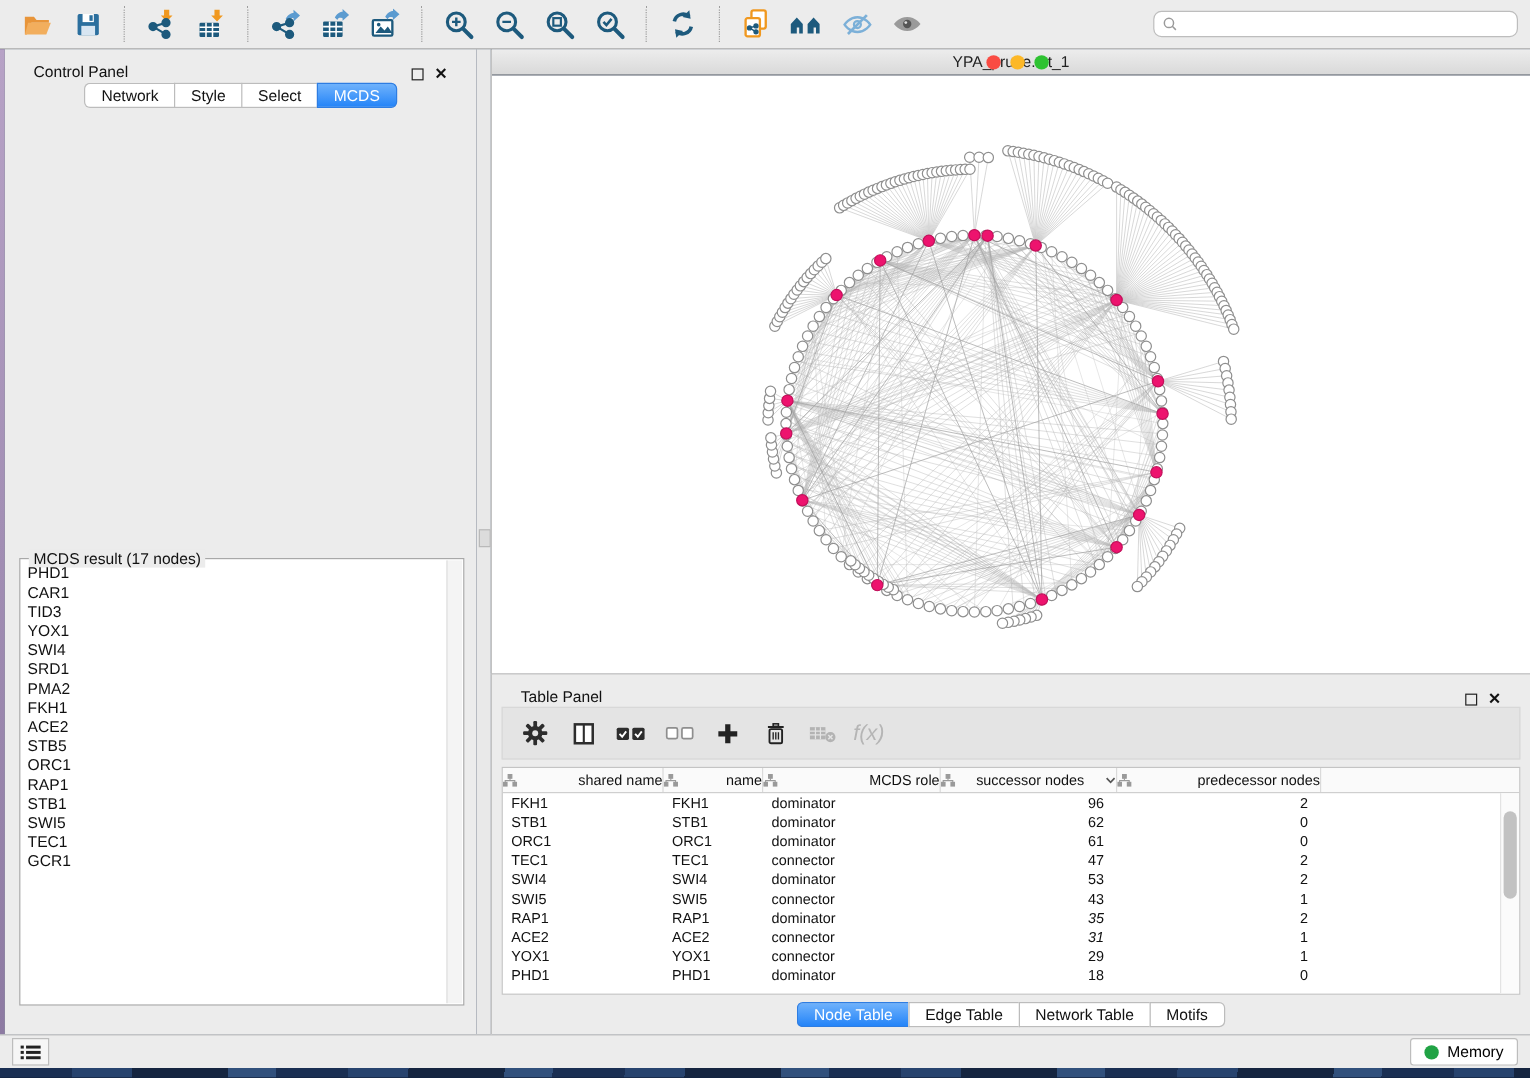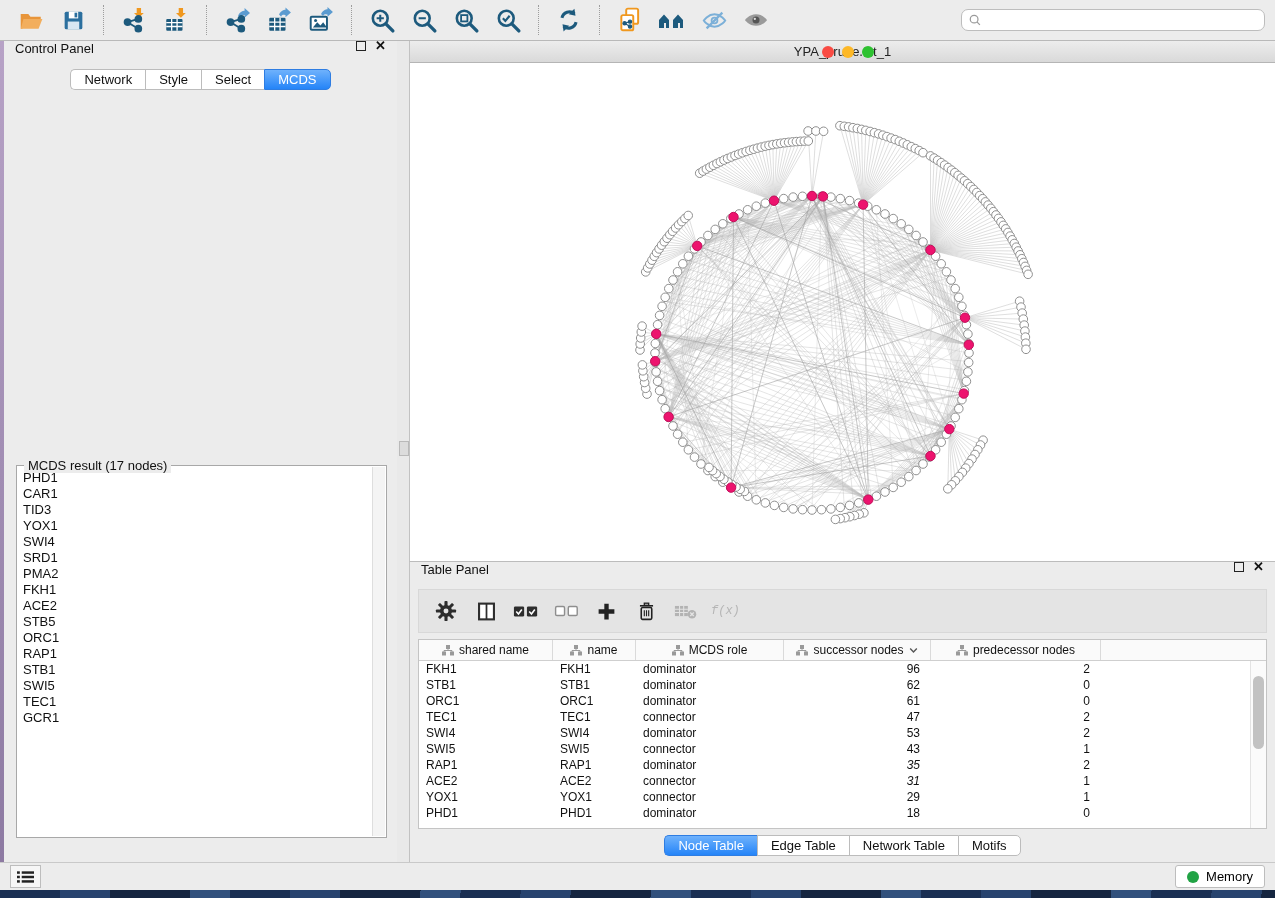--- a/index.html
+++ b/index.html
@@ -16,21 +16,21 @@
   .search-wrap{margin-left:auto;width:290px;height:20px;background:#fff;border:1px solid #bdbdbd;
                border-radius:7px;display:flex;align-items:center;padding:0 6px;}
   .search-wrap input{border:none;outline:none;flex:1;font-size:12px;font-family:"Liberation Sans",sans-serif;background:transparent;}
 
   
   .main{position:absolute;top:41px;left:0;right:0;bottom:36px;display:flex;}
   .desk-left{width:4px;background:linear-gradient(#b7a2c6,#8d7aa2);}
 
   
   .control-panel{width:393px;background:#ececec;position:relative;}
-  .panel-header{height:26px;display:flex;align-items:flex-start;padding:0 11px;font-size:13px;color:#111;}
+  .panel-header{height:26px;display:flex;align-items:flex-end;padding:0 24px;font-size:13px;color:#111;}
   .win-btns{margin-left:auto;display:flex;gap:9px;align-items:center;}
   .float-btn{width:10px;height:10px;border:1.6px solid #222;background:transparent;padding:0;}
   .close-btn{background:none;border:none;font-size:13px;font-weight:bold;color:#111;padding:0;line-height:10px;}
   .cp-tabs{position:relative;z-index:2;display:flex;justify-content:center;margin-top:2px;}
   .seg{display:flex;}
   .seg-btn{font-size:13px;padding:2px 13px;background:#fff;border:1px solid #bcbcbc;border-right:none;
            color:#111;cursor:default;font-family:"Liberation Sans",sans-serif;}
   .seg-btn:first-child{border-radius:5px 0 0 5px;}
   .seg-btn:last-child{border-radius:0 5px 5px 0;border-right:1px solid #bcbcbc;}
   .seg-btn.active{background:linear-gradient(#6fb2fc,#2484f8);color:#fff;border-color:#2e7de2;}
@@ -68,24 +68,24 @@
   .nw-title{position:absolute;left:0;right:0;text-align:center;font-size:13px;font-weight:500;color:#222;}
   .nw-canvas{flex:1;background:#fff;position:relative;}
   .nw-canvas svg{position:absolute;inset:0;}
 
   
   .table-panel{flex:1;background:#ececec;border-left:1px solid #c2c2c2;border-top:1px solid #bcbcbc;
                display:flex;flex-direction:column;min-height:0;}
   .tp-toolbar{margin:1px 8px 0;height:42px;background:#e4e4e4;border:1px solid #d8d8d8;
               display:flex;align-items:center;gap:10px;padding:0 12px;}
   .ticon-btn{background:none;border:none;padding:2px;width:30px;height:30px;display:flex;align-items:center;justify-content:center;}
-  .fx-label{font-family:Liberation Mono, monospace;font-style:italic;font-size:12px;color:#b5b5b5;}
+  .fx-label{font-family:Liberation Sans, sans-serif;font-style:italic;font-size:18px;color:#b5b5b5;}
   .tp-table{margin:6px 8px 0;flex:1;background:#fff;border:1px solid #c4c4c4;position:relative;overflow:hidden;}
   .thead{display:flex;height:21px;background:#fafafa;border-bottom:1px solid #cfcfcf;box-sizing:border-box;}
-  .th{display:flex;align-items:center;justify-content:center;gap:5px;font-size:12px;color:#111;
+  .th{display:flex;align-items:center;justify-content:space-between;gap:5px;font-size:12px;color:#111;
       border-right:1px solid #dadada;box-sizing:border-box;overflow:hidden;white-space:nowrap;}
   .tbody{font-size:12px;}
   .tr{display:flex;height:16px;align-items:center;}
   .td{box-sizing:border-box;padding:0 7px;white-space:nowrap;overflow:hidden;}
   .td.num{text-align:right;padding-right:11px;}
   .vscroll{position:absolute;right:0;top:21px;bottom:0;width:15px;background:#fbfbfb;border-left:1px solid #e3e3e3;}
   .vthumb{position:absolute;left:2px;right:2px;top:9%;height:44%;background:#c2c2c2;border-radius:7px;}
   .tp-tabs{height:33px;display:flex;align-items:center;justify-content:center;}
 
   

